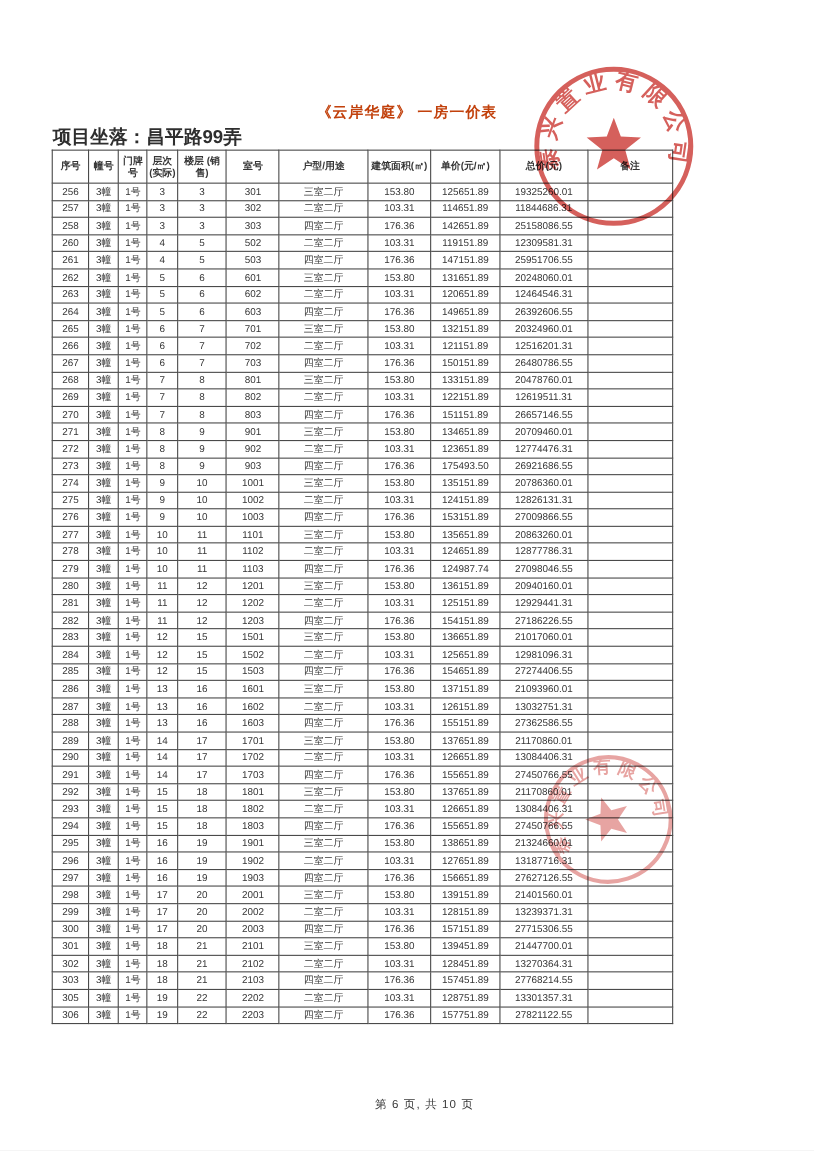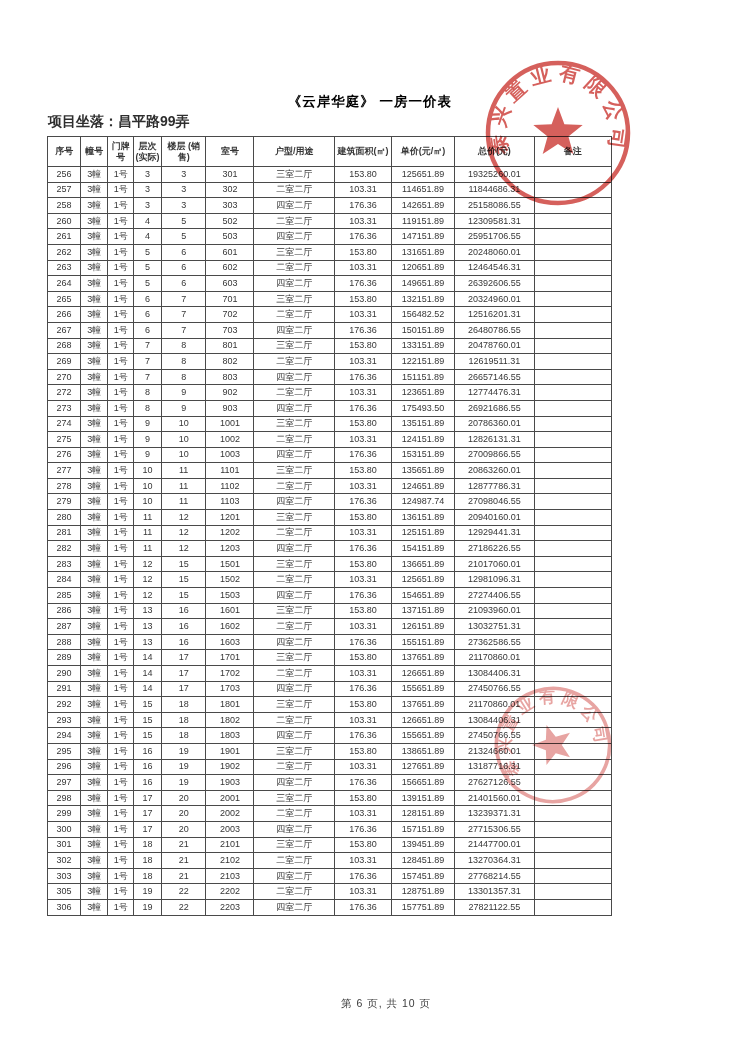--- a/index.html
+++ b/index.html
@@ -10,26 +10,26 @@
   .page{
     position:relative;
     width:740px;height:1046px;
     background:#ffffff;
     margin:0 auto;
     overflow:hidden;
   }
   .doc-title{
     position:absolute;top:93px;left:0;width:100%;
     text-align:center;
-    font-size:13.5px;font-weight:bold;color:#000000;
+    font-size:13.5px;font-weight:bold;color:#c2410c;
     letter-spacing:1px;
   }
   .doc-location{
     position:absolute;top:113px;left:48px;
-    font-size:14px;font-weight:bold;color:#2e2e2e;
+    font-size:17px;font-weight:bold;color:#2e2e2e;
   }
   table.price-table{
     position:absolute;left:47px;top:136px;
     width:565px;
     border-collapse:collapse;table-layout:fixed;
     background:transparent;
   }
   .price-table th,.price-table td{
     border:1px solid #4a4a4a;
     text-align:center;vertical-align:middle;
@@ -231,21 +231,21 @@
         </tr>
         <tr>
           <td>266</td>
           <td>3幢</td>
           <td>1号</td>
           <td>6</td>
           <td>7</td>
           <td>702</td>
           <td>二室二厅</td>
           <td>103.31</td>
-          <td>156482.52</td>
+          <td>121151.89</td>
           <td>12516201.31</td>
           <td></td>
         </tr>
         <tr>
           <td>267</td>
           <td>3幢</td>
           <td>1号</td>
           <td>6</td>
           <td>7</td>
           <td>703</td>
@@ -285,20 +285,33 @@
           <td>270</td>
           <td>3幢</td>
           <td>1号</td>
           <td>7</td>
           <td>8</td>
           <td>803</td>
           <td>四室二厅</td>
           <td>176.36</td>
           <td>151151.89</td>
           <td>26657146.55</td>
+          <td></td>
+        </tr>
+        <tr>
+          <td>271</td>
+          <td>3幢</td>
+          <td>1号</td>
+          <td>8</td>
+          <td>9</td>
+          <td>901</td>
+          <td>三室二厅</td>
+          <td>153.80</td>
+          <td>134651.89</td>
+          <td>20709460.01</td>
           <td></td>
         </tr>
         <tr>
           <td>272</td>
           <td>3幢</td>
           <td>1号</td>
           <td>8</td>
           <td>9</td>
           <td>902</td>
           <td>二室二厅</td>

